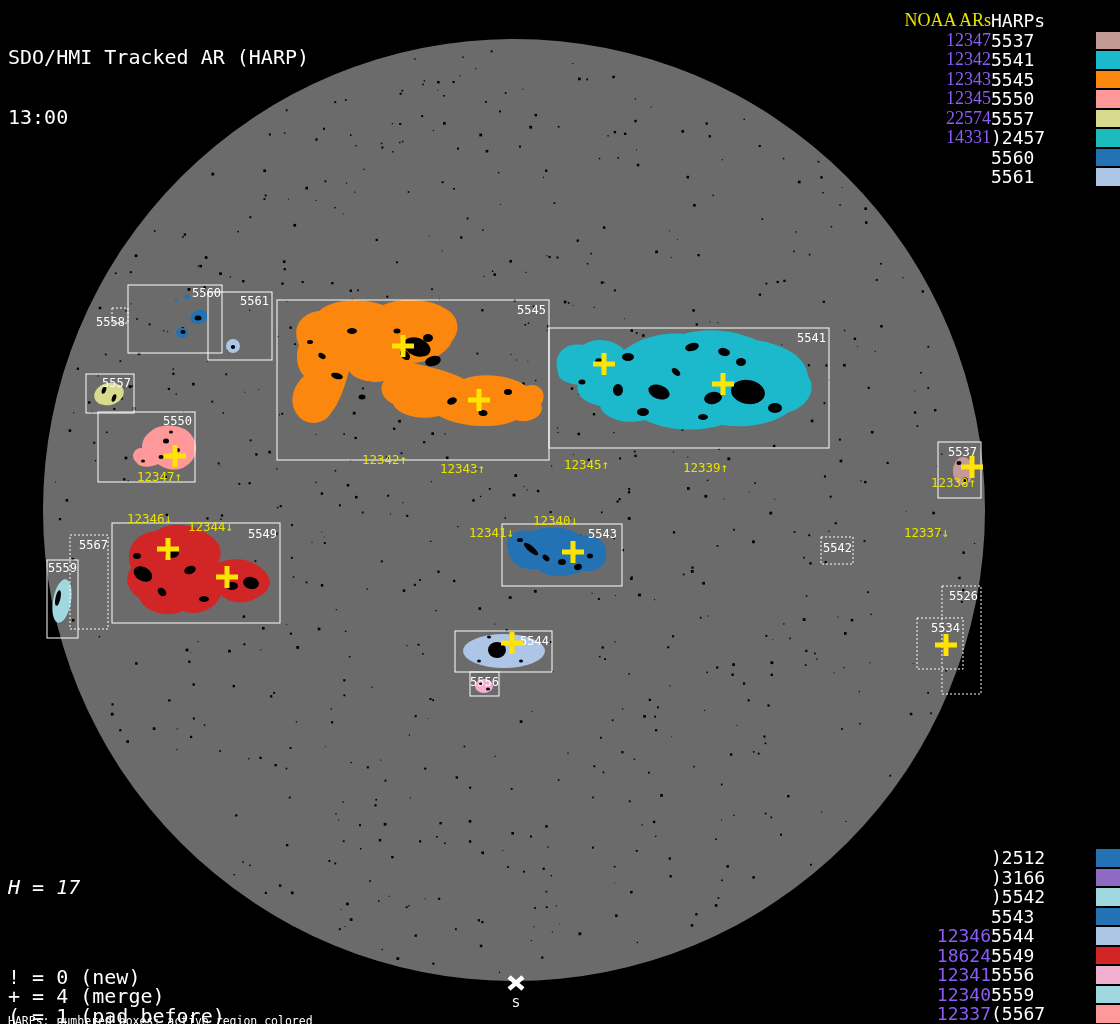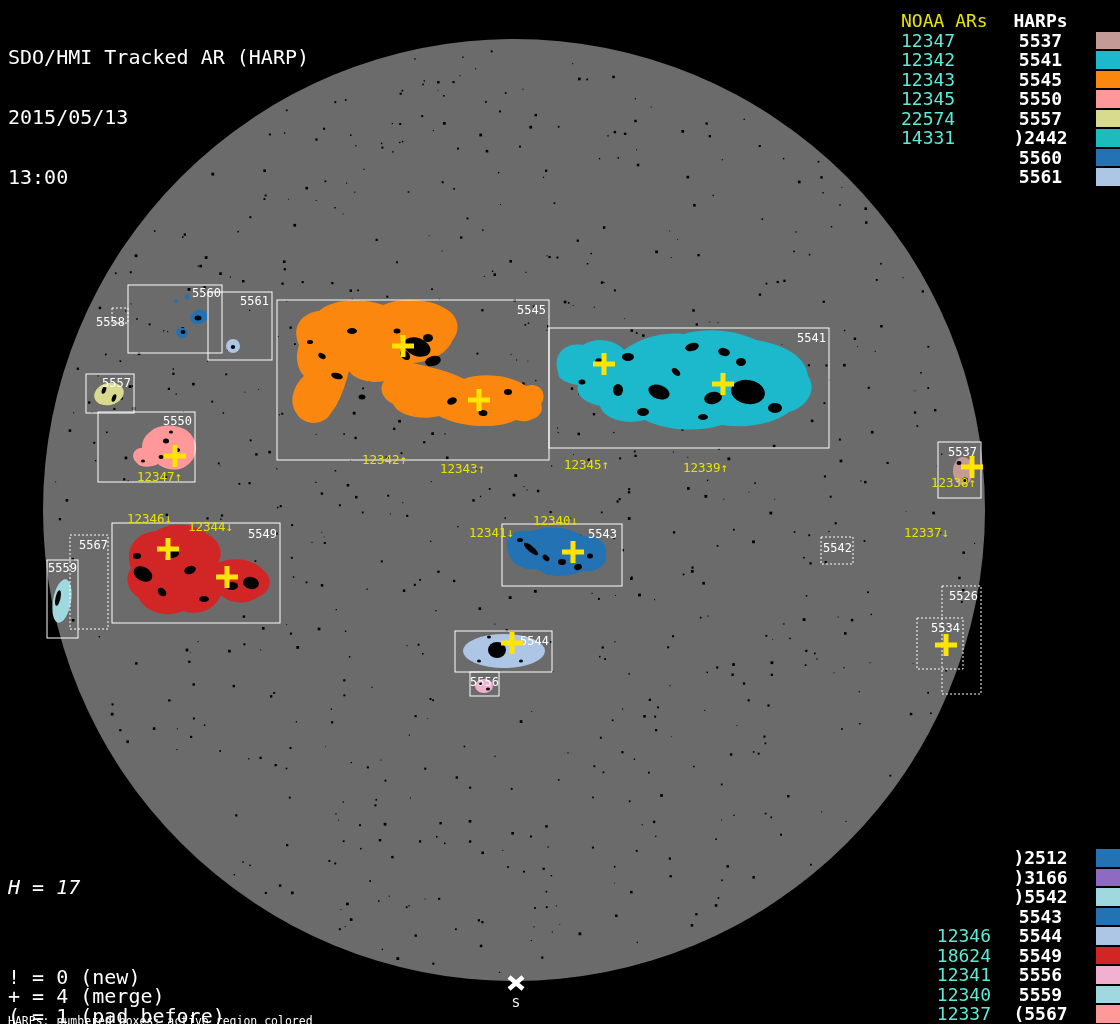--- a/index.html
+++ b/index.html
@@ -4,23 +4,23 @@
 <style>
   html,body{margin:0;padding:0;background:#000;}
   body{width:1120px;height:1024px;position:relative;overflow:hidden;
        font-family:"DejaVu Sans Mono",monospace;}
   #solar-map{position:absolute;left:0;top:0;}
   .title-block{position:absolute;left:8px;top:7px;color:#fff;font-size:20px;line-height:20px;white-space:pre;}
   .legend{position:absolute;left:901px;width:219px;}
   .legend-top{top:11px;}
   .legend-bottom{top:848px;}
   .lrow{display:flex;height:19.5px;font-size:18px;line-height:19.5px;align-items:flex-start;}
-  .lrow .noaa{width:90px;color:#5eead4;text-align:right;white-space:pre;}
-  .lrow .noaa.la{text-align:left;}
-  .lrow .harp{width:99px;text-align:center;color:#fff;white-space:pre;font-weight:bold;}
+  .lrow .noaa{width:90px;color:#8b5cf6;text-align:right;white-space:pre;}
+  .lrow .noaa.la{text-align:right;font-family:Liberation Serif, serif;}
+  .lrow .harp{width:99px;text-align:left;color:#fff;white-space:pre;}
   .lrow .sw{width:24px;height:17.5px;margin:1px 0 1px 6px;}
   .lrow .nh{color:#e8e400;}
   .lrow .hh{color:#fff;}
   .stats{position:absolute;left:8px;top:829px;color:#fff;font-size:20px;white-space:pre;}
   .stats .hline{line-height:20px;font-style:italic;}
   .stat-lines{margin-top:23px;line-height:19.4px;}
   .footnotes{position:absolute;left:8px;top:991px;color:#fff;font-size:11.5px;line-height:12px;white-space:pre;}
   svg text{font-family:"DejaVu Sans Mono",monospace;}
   .harp-label{fill:#fff;font-size:12px;}
   .noaa-label{fill:#e8e400;font-size:12.5px;}
@@ -918,21 +918,20 @@
       <text x="978" y="600" text-anchor="end" class="harp-label">5526</text>
       <text x="960" y="632" text-anchor="end" class="harp-label">5534</text>
       <path d="M 935,645 H 957 M 946,634 V 656" stroke="#ffe400" stroke-width="5" fill="none"></path>
     </g>
     <path d="M 509,977 L 523,989 M 523,977 L 509,989" stroke="#fff" stroke-width="4.5" fill="none"></path>
     <text x="516" y="1007" text-anchor="middle" class="s-label">S</text>
   </svg>
 
 <div class="title-block">
   <div>SDO/HMI Tracked AR (HARP)</div>
-  <div>2015/05/13</div>
   <div>13:00</div>
 </div>
 
 <div class="legend legend-top">
   <div class="lrow">
     <span class="noaa la nh">NOAA ARs</span>
     <span class="harp hh">HARPs</span>
     <span class="sw" style="background:transparent"></span>
   </div>
   <div id="legend-top-rows">
@@ -956,21 +955,21 @@
         <span class="harp">5550</span>
         <span class="sw" style="background: rgb(255, 152, 152);"></span>
       </div>
       <div class="lrow">
         <span class="noaa la">22574</span>
         <span class="harp">5557</span>
         <span class="sw" style="background: rgb(216, 218, 142);"></span>
       </div>
       <div class="lrow">
         <span class="noaa la">14331</span>
-        <span class="harp">)2442</span>
+        <span class="harp">)2457</span>
         <span class="sw" style="background: rgb(28, 188, 188);"></span>
       </div>
       <div class="lrow">
         <span class="noaa la"></span>
         <span class="harp">5560</span>
         <span class="sw" style="background: rgb(35, 115, 180);"></span>
       </div>
       <div class="lrow">
         <span class="noaa la"></span>
         <span class="harp">5561</span>

